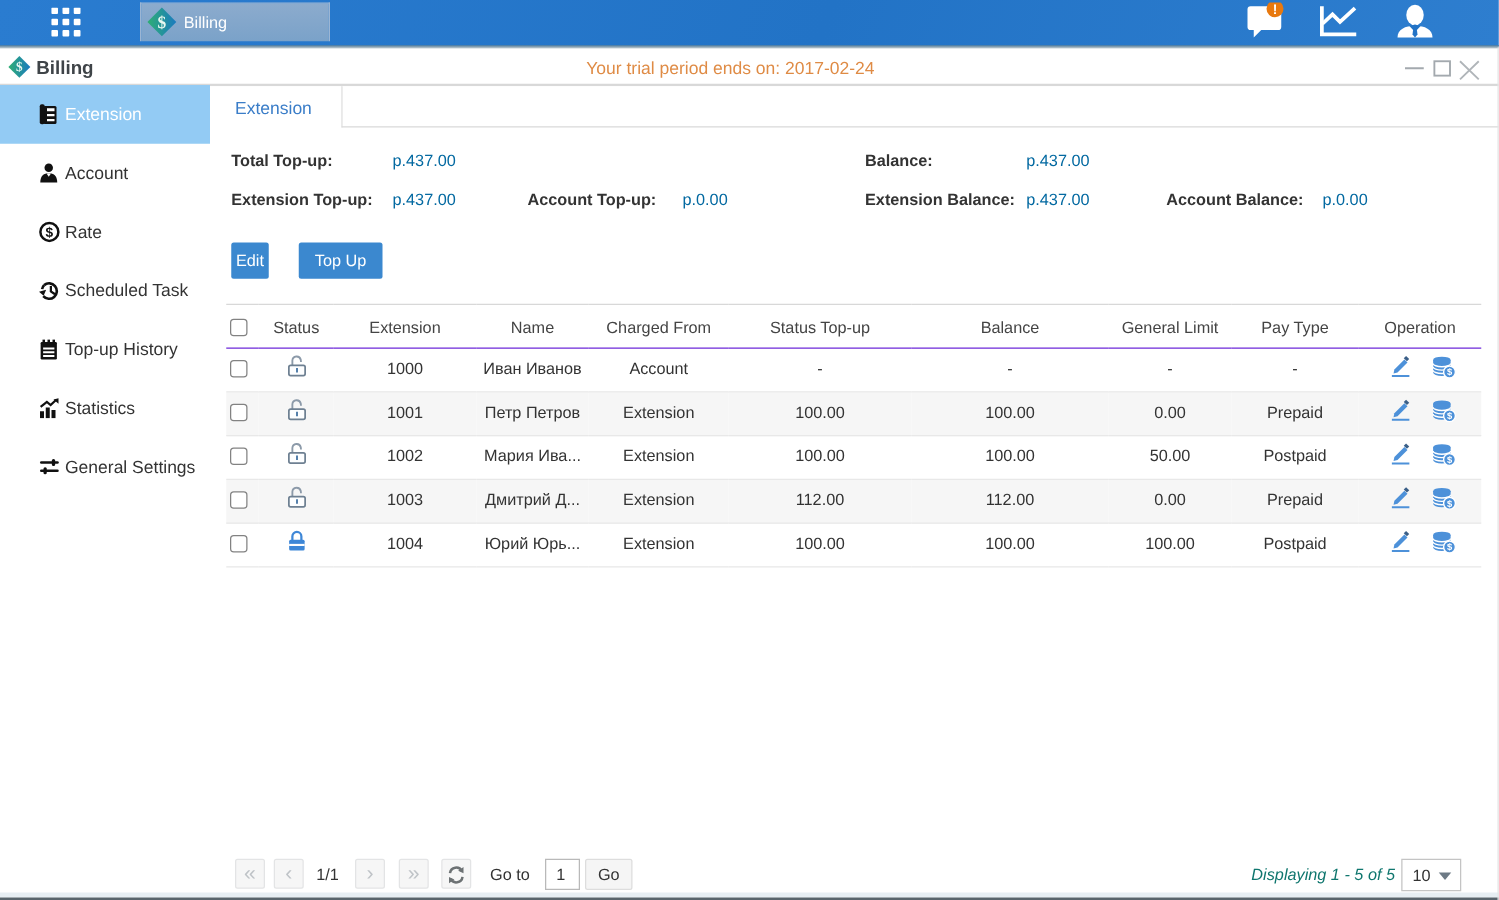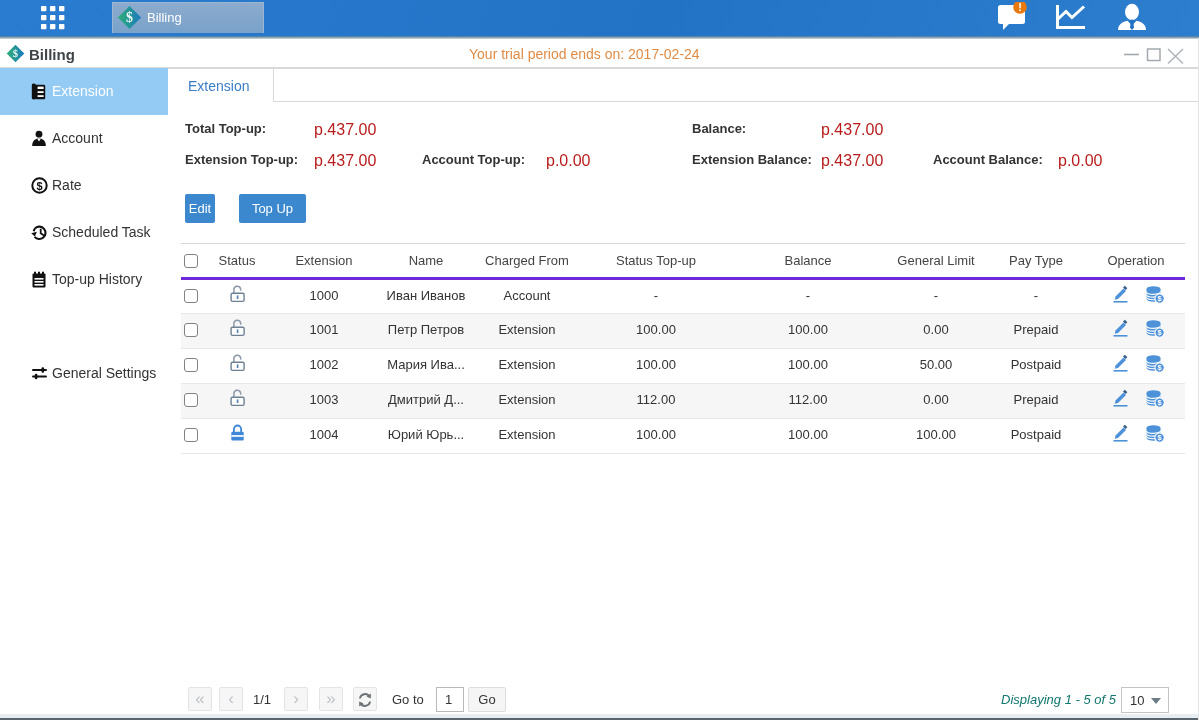--- a/index.html
+++ b/index.html
@@ -30,29 +30,29 @@
 
 #tabstrip { position:absolute; left:168px; top:68px; width:1031px; height:34px;
   border-top:1px solid #d9d9d9; }
 #tabstrip .rest { position:absolute; left:105px; top:0; width:926px; height:33px;
   border-bottom:1px solid #d9d9d9; border-left:1px solid #d9d9d9; background:#fff; }
 #tabstrip .active { position:absolute; left:0; top:0; width:105px; height:34px; background:#fff;
   font-size:14px; color:#3a7dc8; }
 #tabstrip .active span { position:absolute; left:20px; top:9px; }
 
 .lab { position:absolute; font-size:13px; font-weight:bold; color:#333; }
-.val { position:absolute; font-size:16px; color:#b91c1c; }
+.val { position:absolute; font-size:13px; color:#0369a1; }
 
 .btn { position:absolute; top:194px; height:29px; background:#3b88cf; color:#fff;
   font-size:13px; border-radius:2px; text-align:center; line-height:29px; }
 
 #tbl { position:absolute; left:181px; top:243px; width:1004px; }
 table { border-collapse:collapse; table-layout:fixed; width:1004px; }
 th { font-weight:normal; color:#444; font-size:13px; height:35px; text-align:center;
-  border-top:1px solid #d8d8d8; border-bottom:3px solid #6d28d9; background:#fff; }
+  border-top:1px solid #d8d8d8; border-bottom:1px solid #6d28d9; background:#fff; }
 td { font-size:13px; color:#333; height:35px; padding-bottom:3px; text-align:center; border-bottom:1px solid #e8e8e8; }
 tr.alt td { background:#f6f6f6; }
 td.op { padding-left:4px; }
 .cbc { text-align:left; padding-left:3px; }
 .cb { display:inline-block; width:14px; height:14px; border:1.5px solid #828282;
   border-radius:3px; background:#fff; vertical-align:middle; }
 
 .pgbtn { position:absolute; top:687px; width:24px; height:24px; background:#f6f6f6;
   border:1px solid #e3e4e5; border-radius:2px; text-align:center;
   color:#bfc3c7; font-size:17px; line-height:21px; }
@@ -179,20 +179,30 @@
     <svg class="ic" width="16" height="17" viewBox="0 0 16 17">
       <rect x="1.5" y="2.5" width="13" height="14" rx="1" fill="#111"></rect>
       <rect x="3" y="0.7" width="2" height="3.6" fill="#111"></rect>
         <rect x="7" y="0.7" width="2" height="3.6" fill="#111"></rect>
         <rect x="11" y="0.7" width="2" height="3.6" fill="#111"></rect>
       <rect x="3.5" y="7" width="9" height="1.6" fill="#fff"></rect>
       <rect x="3.5" y="10" width="9" height="1.6" fill="#fff"></rect>
       <rect x="3.5" y="13" width="9" height="1.6" fill="#fff"></rect>
     </svg>
     <span class="txt">Top-up History</span>
+  </div>
+  <div class="sideitem" style="top:235px">
+    <svg class="ic" width="17" height="17" viewBox="0 0 17 17">
+      <rect x="1" y="11" width="3.2" height="5.5" fill="#111"></rect>
+      <rect x="5.6" y="8" width="3.2" height="8.5" fill="#111"></rect>
+      <rect x="10.2" y="10" width="3.2" height="6.5" fill="#111"></rect>
+      <path d="M1.5,7.5 L6.5,3.5 L9.5,6 L14,1.8" stroke="#111" stroke-width="1.8" fill="none"></path>
+      <polygon points="15.8,0.5 15.8,5 11.8,1.5" fill="#111"></polygon>
+    </svg>
+    <span class="txt">Statistics</span>
   </div>
   <div class="sideitem" style="top:282px">
     <svg class="ic" width="17" height="17" viewBox="0 0 17 17">
       <rect x="1" y="4" width="15" height="2" rx="1" fill="#111"></rect>
       <rect x="1" y="10.5" width="15" height="2" rx="1" fill="#111"></rect>
       <rect x="10.5" y="2.2" width="2.6" height="5.6" rx="1.2" fill="#111"></rect>
       <rect x="3.8" y="8.7" width="2.6" height="5.6" rx="1.2" fill="#111"></rect>
     </svg>
     <span class="txt">General Settings</span>
   </div>

